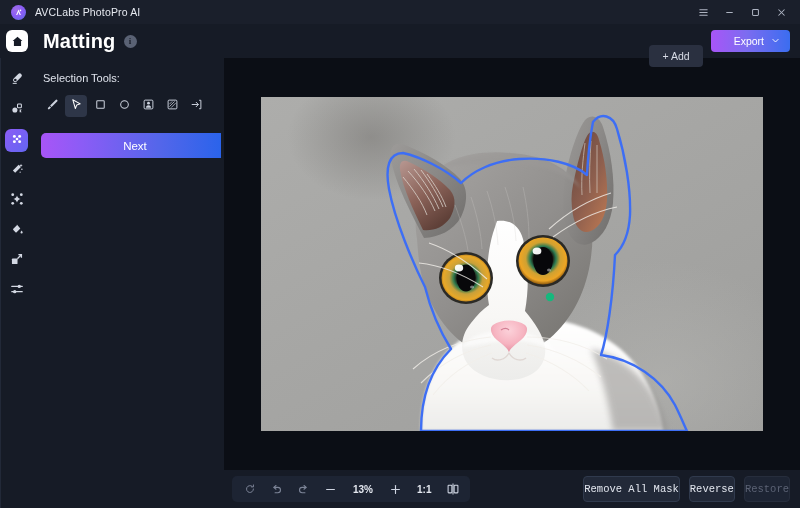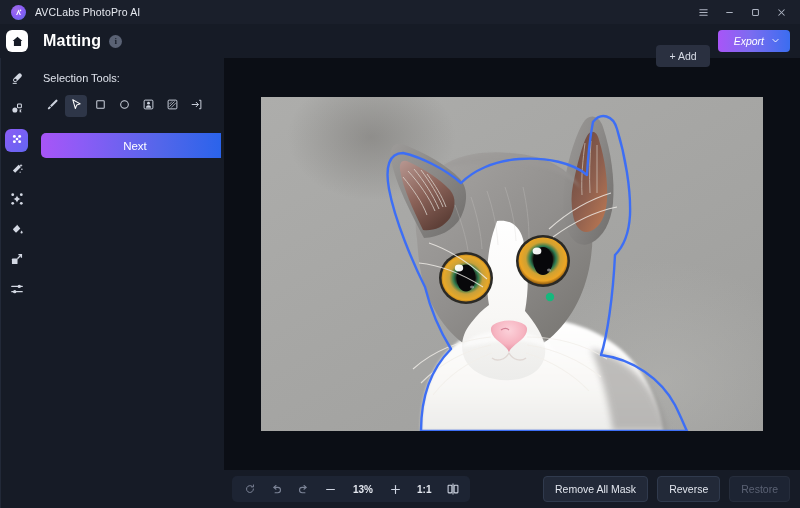--- a/index.html
+++ b/index.html
@@ -41,44 +41,43 @@
   .header {
     height: 34px; flex: 0 0 34px; display: flex; align-items: center;
     background: #161b26; position: relative; z-index: 30;
   }
   .home-btn {
     width: 22px; height: 22px; border-radius: 6px; background: #ffffff;
     display: flex; align-items: center; justify-content: center;
     margin-left: 6px; flex: 0 0 22px; cursor: pointer;
   }
   .page-title {
-    color: #ffffff; font-size: 16px; font-weight: bold; margin-left: 15px;
+    color: #ffffff; font-size: 20px; font-weight: bold; margin-left: 15px;
     letter-spacing: .2px;
   }
   .info-icon {
     width: 13px; height: 13px; border-radius: 50%;
     background: #5a6274; color: #1a1f2b;
     font-size: 9px; font-weight: bold; font-family: "Liberation Serif", serif;
     display: flex; align-items: center; justify-content: center;
     margin-left: 8px; cursor: pointer; line-height: 1;
   }
   .header-right { margin-left: auto; display: flex; align-items: center; gap: 8px; padding-right: 10px; }
   .btn-add {
     background: #2a3040; color: #d8dce6; border: none; border-radius: 4px;
     font-size: 10.5px; padding: 5px 13px; cursor: pointer;
     font-family: "Liberation Sans", sans-serif;
     margin-top: 30px;
   }
   .btn-export {
     background: linear-gradient(90deg, #a855f7 0%, #7c6cf0 45%, #3b6df0 100%);
     color: #fff; border: none; border-radius: 4px;
-    font-size: 10.5px; padding: 5px 10px 5px 16px; cursor: pointer;
+    font-size: 10.5px; padding: 5px 10px 5px 23px; cursor: pointer;
     display: flex; align-items: center; gap: 7px;
     font-family: "Liberation Sans", sans-serif;
-    font-style: italic;
   }
   .chev { display:block; }
 
   
   .body { flex: 1 1 auto; display: flex; min-height: 0; position: relative; }
 
   
   .rail {
     width: 33px; flex: 0 0 33px; background: #161b26;
     display: flex; flex-direction: column; align-items: center;
@@ -147,22 +146,22 @@
   .zb {
     min-width: 27px; height: 22px; display: flex; align-items: center; justify-content: center;
     color: #7d8598; cursor: pointer; border-radius: 4px; font-size: 10px;
   }
   .zb.on { color: #cfd5e2; }
   .zoom-pct { color: #e3e7ef; font-size: 10px; font-weight: bold; padding: 0 9px; }
   .one-one { color: #e3e7ef; font-size: 10px; font-weight: bold; padding: 0 8px; cursor: pointer; }
   .bottom-right { margin-left: auto; display: flex; align-items: center; gap: 9px; padding-right: 4px; }
   .obtn {
     background: #222938; color: #e2e6ee; border: 1px solid #303a4d; border-radius: 4px;
-    font-size: 10.5px; padding: 6px 11px; cursor: pointer;
-    font-family: Liberation Sans, sans-serif; white-space: nowrap;
+    font-size: 10.5px; padding: 6px 0; cursor: pointer;
+    font-family: Liberation Mono, monospace; white-space: nowrap;
   }
   .obtn.disabled { color: #5b6274; border-color: #262d3c; background: #1d2433; cursor: default; }
 
   .divider-v {
     position: absolute; left: 0; top: 0; bottom: 0; width: 1px; background: #222938;
   }
 </style>
 </head>
 <body>
 

